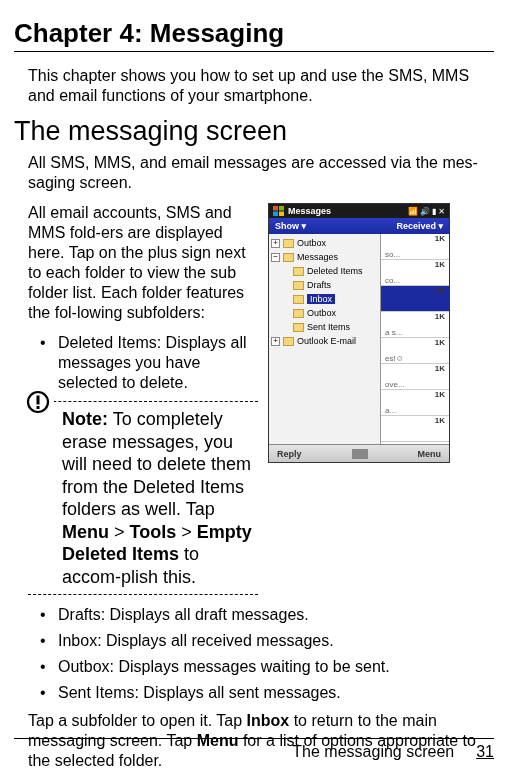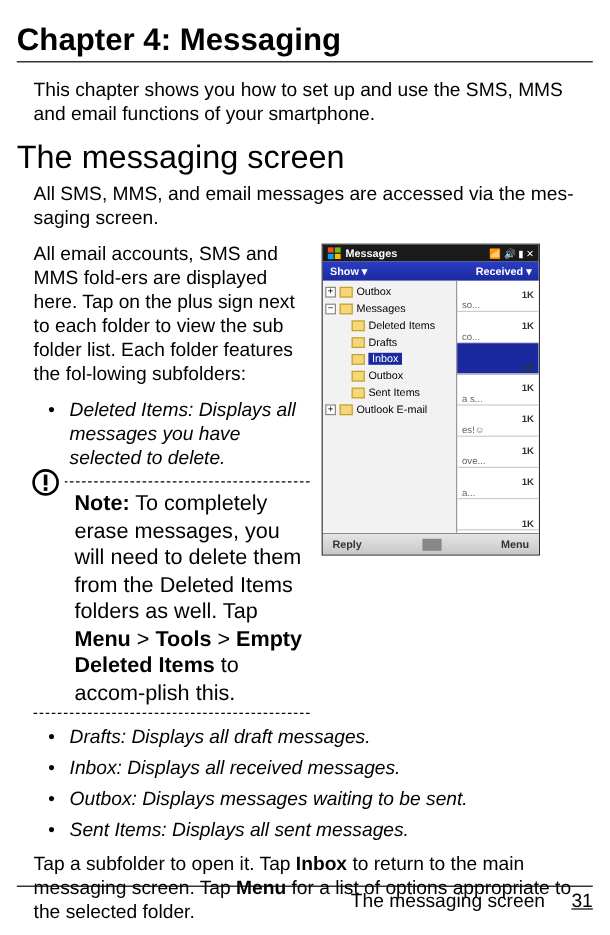--- a/index.html
+++ b/index.html
@@ -55,21 +55,20 @@
   .columns {
     display: flex;
     gap: 10px;
   }
   .col-left { flex: 1; }
   .col-right { width: 220px; flex-shrink: 0; }
   ul.bullets {
     list-style: none;
     padding-left: 12px;
     margin-bottom: 8px;
-    font-style: italic;
   }
   ul.bullets > li {
     font-size: 16px;
     line-height: 1.25;
     margin-bottom: 6px;
     position: relative;
     padding-left: 18px;
   }
   ul.bullets > li::before {
     content: "•";
@@ -180,21 +179,21 @@
   .phone-list {
     flex: 1;
     display: flex;
     flex-direction: column;
   }
   .list-row {
     height: 26px;
     border-bottom: 1px solid #ccc;
     display: flex;
     flex-direction: column;
-    justify-content: flex-end;
+    justify-content: space-between;
     padding: 0 4px;
     font-size: 8px;
     color: #333;
     overflow: hidden;
   }
   .list-size { text-align: right; font-weight: 700; color: #333; font-size: 8px;}
   .list-sub { color: #666; font-size: 8px; white-space: nowrap; overflow: hidden; }
   .list-row.sel { background: #1a2a9e; color: #fff; }
   .list-row.sel .list-sub { color: #e0e0ff; }
   .phone-bottom {

